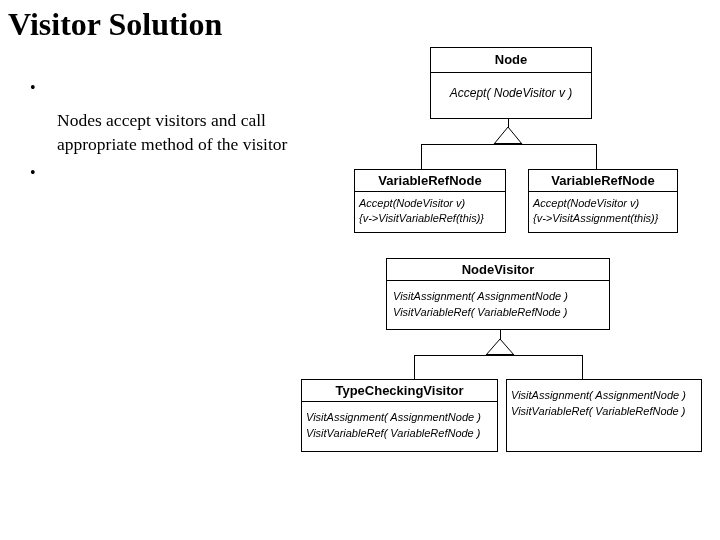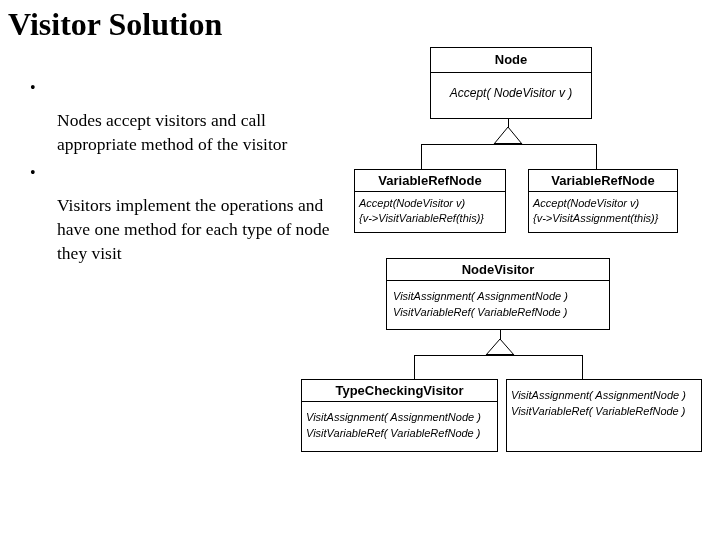--- a/index.html
+++ b/index.html
@@ -70,21 +70,20 @@
 
   <div class="slide-title">Visitor Solution</div>
 
   <div class="bullets">
     <div class="bullet">
       <span class="marker">•</span>
       <span class="bullet-text">Nodes accept visitors and call appropriate method of the visitor</span>
     </div>
     <div class="bullet">
       <span class="marker">•</span>
-      <span class="bullet-text">Visitors implement the operations and have one method for each type of node they visit</span>
     </div>
   </div>
 
   <svg class="connectors" width="720" height="540" viewBox="0 0 720 540" shape-rendering="crispEdges">
 
     <g>
       <line x1="508" y1="119" x2="508" y2="128" stroke="#000" stroke-width="1"></line>
       <polygon points="508,127 494,144 522,144" fill="#ffffff" stroke="#000000" stroke-width="1" shape-rendering="auto"></polygon>
       <line x1="494" y1="144" x2="522" y2="144" stroke="#000" stroke-width="2"></line>
       <line x1="421" y1="144" x2="596" y2="144" stroke="#000" stroke-width="1"></line>

